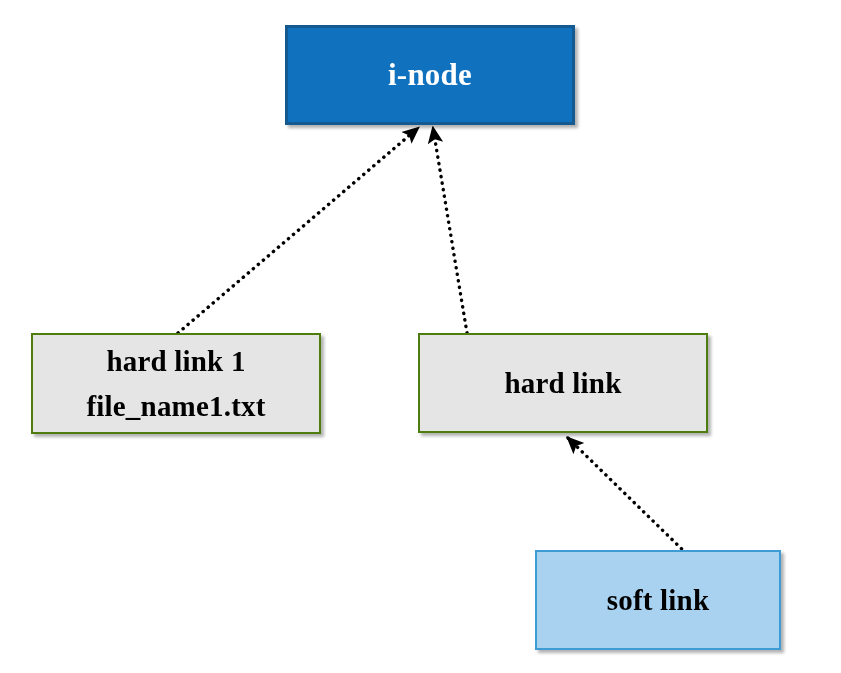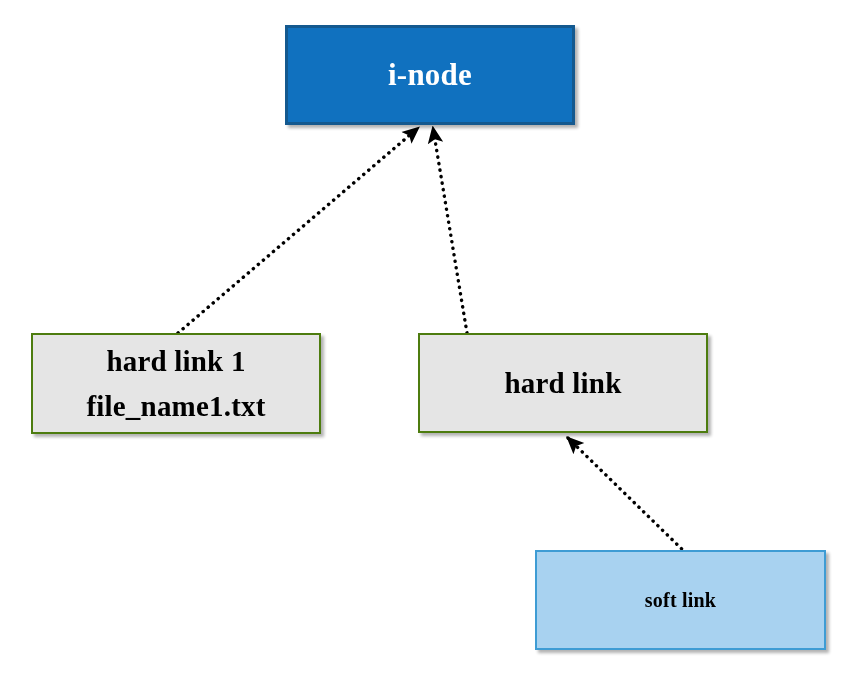--- a/index.html
+++ b/index.html
@@ -88,26 +88,26 @@
     left: 418px;
     top: 333px;
     width: 290px;
     height: 100px;
   }
 
   
   #softlink-box {
     left: 535px;
     top: 550px;
-    width: 291px;
+    width: 246px;
     height: 100px;
     background: #A8D2F0;
     border: 2px solid #3E9CD4;
     color: #000000;
-    font-size: 20px;
+    font-size: 29px;
     font-weight: bold;
   }
 
   .node-line.lower {
     margin-top: 12px;
   }
 </style>
 </head>
 <body>
 

